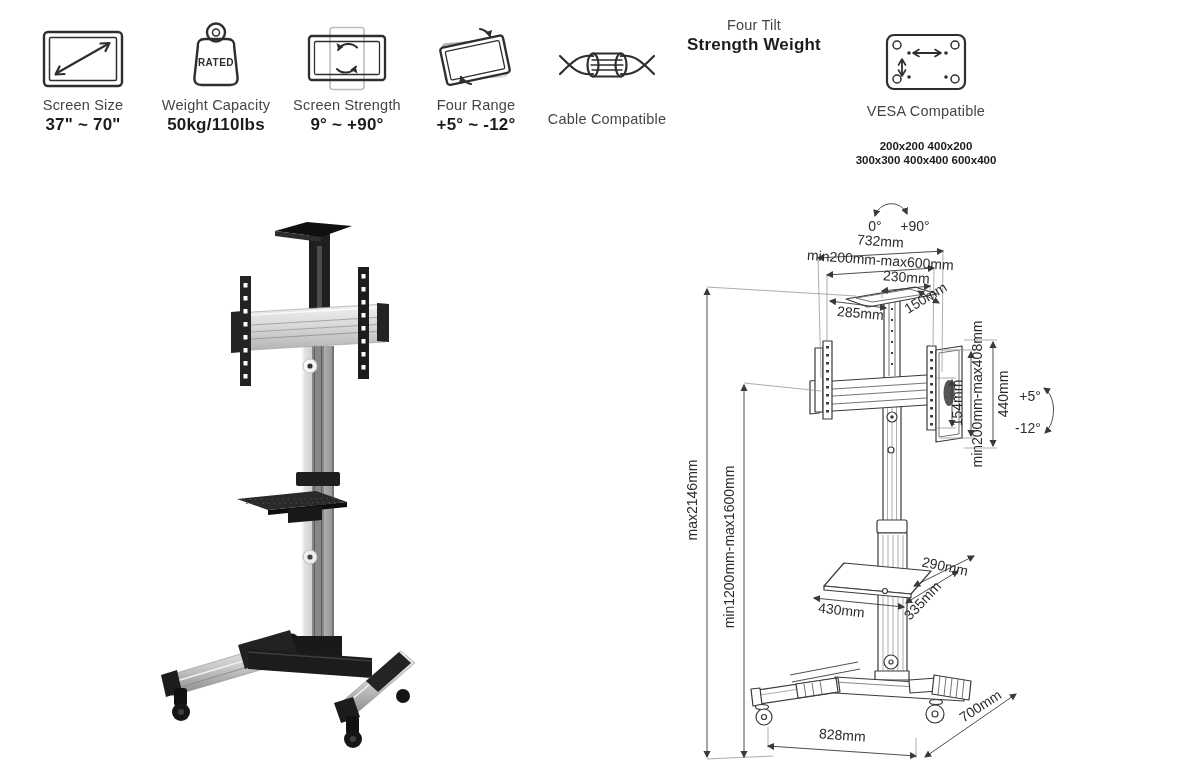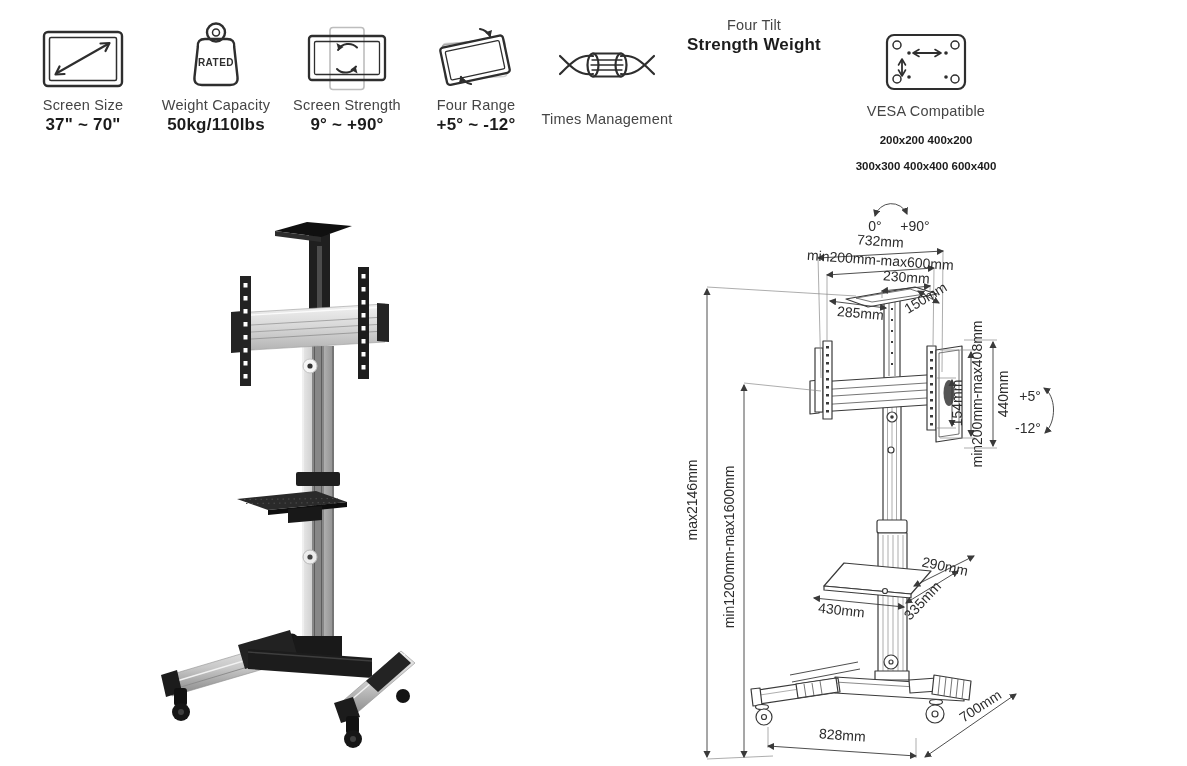--- a/index.html
+++ b/index.html
@@ -2,21 +2,21 @@
 <html><head>
 <meta charset="utf-8">
 <style>
   html,body{margin:0;padding:0;}
   body{width:1187px;height:766px;background:#ffffff;position:relative;overflow:hidden;
        font-family:"Liberation Sans",sans-serif;-webkit-font-smoothing:antialiased;}
   .feature{position:absolute;top:12px;text-align:center;}
   .feature .icon-box{height:80px;display:flex;align-items:flex-end;justify-content:center;}
   .feature .f-label{margin-top:5px;font-size:14.5px;color:#454545;letter-spacing:.2px;}
   .feature .f-value{margin-top:2px;font-size:17px;font-weight:bold;color:#1c1c1c;letter-spacing:.2px;}
-  .feature .f-value-sm{margin-top:14px;font-size:11.5px;font-weight:bold;color:#1c1c1c;line-height:1.25;}
+  .feature .f-value-sm{margin-top:20px;font-size:11.5px;font-weight:bold;color:#1c1c1c;line-height:1.25;}
   .art{position:absolute;}
   svg text{font-family:"Liberation Sans",sans-serif;}
   .dg-text{fill:#2c2c2c;font-size:14px;}
   .ic{stroke:#2e2e2e;fill:none;stroke-width:2.2;stroke-linecap:round;stroke-linejoin:round;}
 </style>
 </head>
 <body>
 
 <div class="feature" style="left:-2px;width:170px">
   <div class="icon-box">
@@ -101,21 +101,21 @@
         <line x1="38" y1="11.5" x2="66" y2="11.5"></line>
         <line x1="38" y1="34.5" x2="66" y2="34.5"></line>
         <ellipse cx="38" cy="23" rx="5.5" ry="11.5"></ellipse>
         <ellipse cx="66" cy="23" rx="5.5" ry="11.5"></ellipse>
         <line x1="37" y1="18" x2="67" y2="18" stroke-width="1.3"></line>
         <line x1="36" y1="23" x2="68" y2="23" stroke-width="1.3"></line>
         <line x1="37" y1="28" x2="67" y2="28" stroke-width="1.3"></line>
       </g>
     </svg>
   </div>
-  <div class="f-label">Times Management</div>
+  <div class="f-label">Cable Compatible</div>
 </div>
 
 <div class="feature" style="left:669px;width:170px">
   <div class="f-label">Four Tilt</div>
   <div class="f-value">Strength Weight</div>
 </div>
 
 <div class="feature" style="left:841px;width:170px">
   <div class="icon-box" style="padding-bottom:6px">
     <svg width="84" height="60" viewBox="0 0 84 60">
@@ -133,21 +133,21 @@
         <polyline points="14.5,38 18,44 21.5,38" stroke-width="1.6"></polyline>
       </g>
       <circle cx="25" cy="21" r="1.8" fill="#2e2e2e"></circle>
       <circle cx="62" cy="21" r="1.8" fill="#2e2e2e"></circle>
       <circle cx="25" cy="45" r="1.8" fill="#2e2e2e"></circle>
       <circle cx="62" cy="45" r="1.8" fill="#2e2e2e"></circle>
     </svg>
   </div>
   <div class="f-label">VESA Compatible</div>
   <div class="f-value-sm">200x200 400x200</div>
-  <div class="f-value-sm" style="margin-top:12px">300x300 400x400 600x400</div>
+  <div class="f-value-sm" style="margin-top:0">300x300 400x400 600x400</div>
 </div>
 
 <svg class="art" style="left:140px;top:190px" width="330" height="576" viewBox="0 0 330 576">
   <defs>
     <linearGradient id="gBar" x1="0" y1="0" x2="0" y2="1">
       <stop offset="0" stop-color="#f1f1f1"></stop>
         <stop offset=".45" stop-color="#d9d9d9"></stop>
         <stop offset="1" stop-color="#b3b3b3"></stop>
     </linearGradient>
     <linearGradient id="gCol" x1="0" y1="0" x2="1" y2="0">

